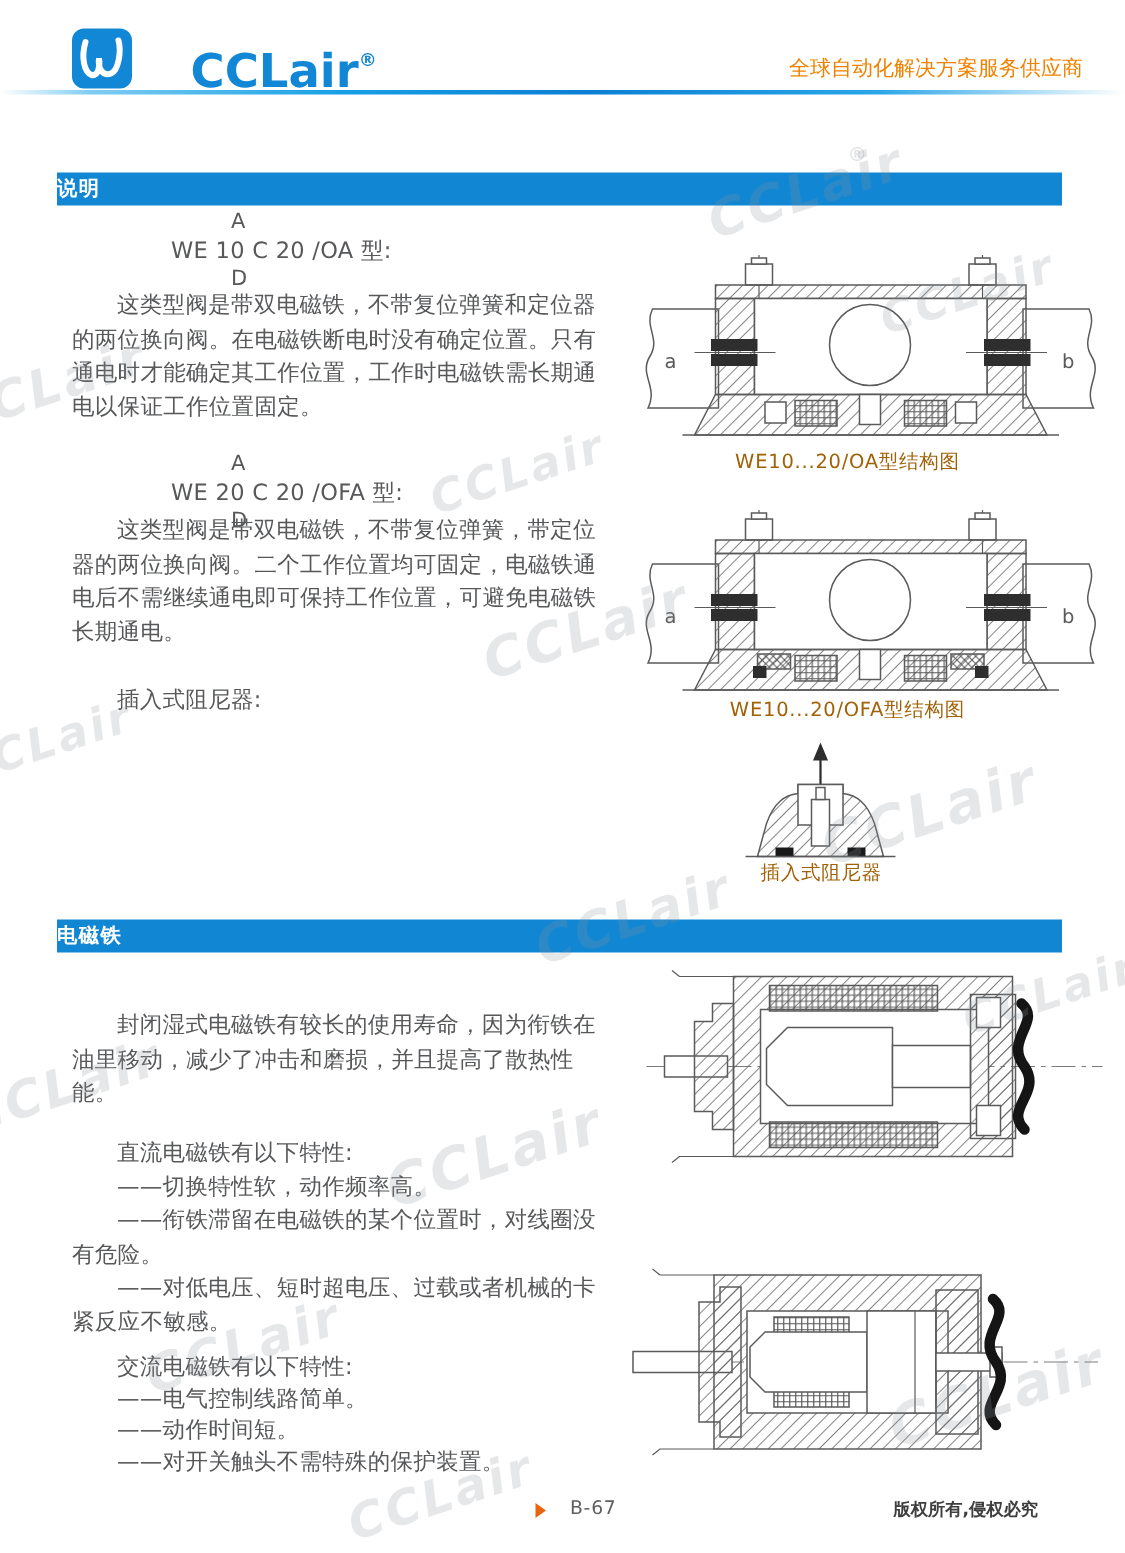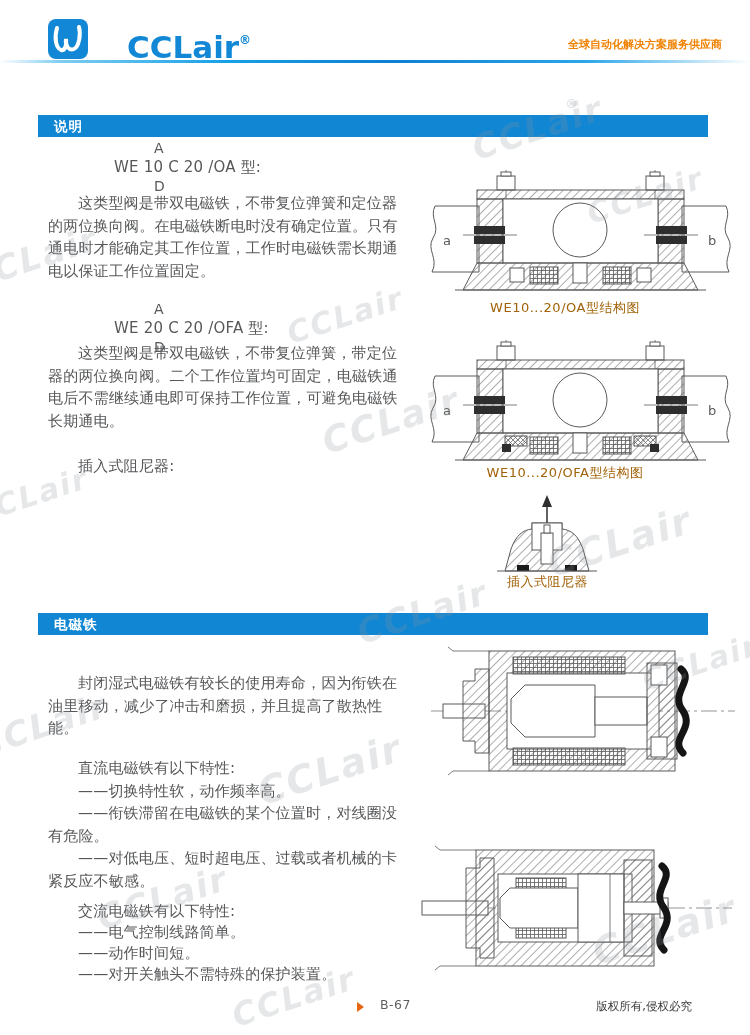--- a/index.html
+++ b/index.html
@@ -2,40 +2,40 @@
 <html><head>
 <meta charset="utf-8">
 <style>
   html,body{margin:0;padding:0;background:#fff;}
   .page{position:relative;width:750px;height:1035px;background:#ffffff;overflow:hidden;
         font-family:"DejaVu Sans","Liberation Sans",sans-serif;}
   
   .logo-box{position:absolute;left:48px;top:19px;width:40px;height:40px;background:#1287d6;border-radius:8px;}
   .logo-text{position:absolute;left:95px;top:21px;font-size:31px;font-weight:bold;color:#1287d6;line-height:38px;margin-left:32px;}
   .logo-reg{font-size:12px;vertical-align:14px;font-weight:bold;}
-  .tagline{position:absolute;right:28px;top:37px;font-size:11px;font-weight:bold;color:#f08200;}
+  .tagline{position:absolute;right:28px;top:37px;font-size:14px;font-weight:normal;color:#f08200;}
   .hdr-line{position:absolute;left:0;top:60px;width:750px;height:3px;
     background:linear-gradient(to right,rgba(180,225,250,0) 0%,#7fcdf2 8%,#18a0e6 30%,#0c7fd4 52%,#2ba6e8 78%,rgba(180,225,250,0) 100%);}
   
   .sec-bar{position:absolute;left:38px;width:670px;height:22px;background:#1186d3;}
-  .sec-bar span{display:block;line-height:22px;font-size:13.5px;font-weight:bold;color:#ffffff;letter-spacing:1px;margin-left:16px;}
+  .sec-bar span{display:block;line-height:22px;font-size:13.5px;font-weight:bold;color:#ffffff;letter-spacing:1px;}
   
   .txt{position:absolute;left:48px;width:364px;font-size:15px;line-height:22.5px;color:#57585a;letter-spacing:0.2px;}
   .indent{text-indent:2em;}
   .model-sup,.model-sub{margin-left:106px;font-size:14px;line-height:19px;color:#57585a;}
   .model-line{margin-left:66px;font-size:15px;line-height:19px;color:#57585a;}
   
   .fig{position:absolute;}
   .figcap{position:absolute;font-size:13px;color:#a16207;text-align:center;letter-spacing:0.5px;}
   svg text{font-family:"DejaVu Sans","Liberation Sans",sans-serif;font-size:13px;fill:#5a5a5a;}
   
   .pg-tri{position:absolute;left:357px;top:1002px;width:0;height:0;
     border-left:7px solid #e8650f;border-top:5px solid transparent;border-bottom:5px solid transparent;}
   .pg-num{position:absolute;left:380px;top:997px;font-size:12.5px;color:#5f5f5f;letter-spacing:0.5px;}
-  .copyright{position:absolute;right:58px;top:999px;font-size:11.5px;font-weight:normal;color:#3e3e3e;padding-left:33px;}
+  .copyright{position:absolute;right:58px;top:999px;font-size:11.5px;font-weight:bold;color:#3e3e3e;padding-left:33px;}
   
   .wm{position:absolute;font-weight:bold;font-style:italic;color:#8f969c;opacity:0.22;
       transform:rotate(-18deg);letter-spacing:2px;white-space:nowrap;pointer-events:none;z-index:6;}
   .wm-reg{position:absolute;font-weight:bold;color:#8f969c;opacity:0.25;pointer-events:none;z-index:6;}
 </style>
 </head>
 <body>
 
 <div class="page">
 

